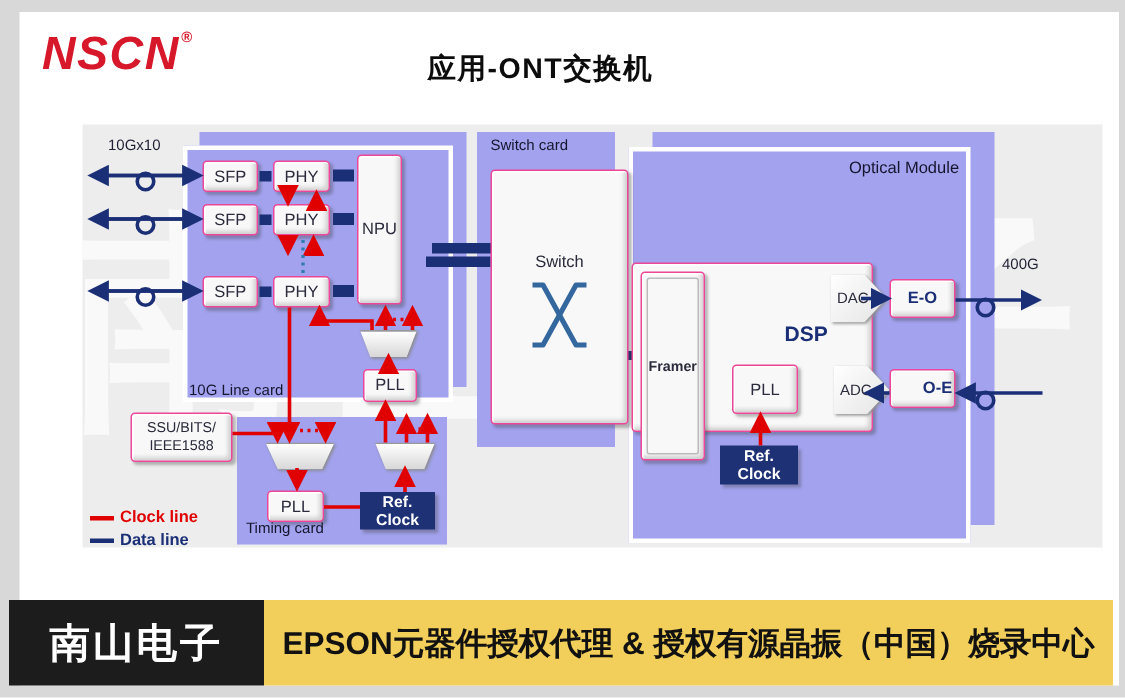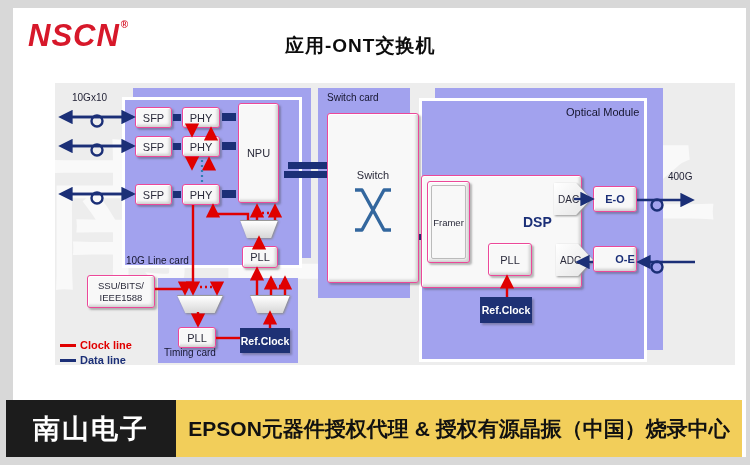--- a/index.html
+++ b/index.html
@@ -21,21 +21,21 @@
   .card{position:absolute;background:#a2a2ee;}
   .card.bordered{border:3px solid #ffffff;box-sizing:border-box;}
   .card-label{position:absolute;font-size:10px;color:#15152e;}
 
   
   .blk{position:absolute;background:#f8f8f8;border:1px solid #ec4899;border-radius:3px;box-sizing:border-box;
        box-shadow:2px 2px 2px rgba(60,60,60,.35), inset 1px 1px 0 #ffffff, inset -2px -2px 3px #cfcfcf;
        display:flex;align-items:center;justify-content:center;font-size:11px;color:#2b2b3b;}
   .blk.small{font-size:10px;}
   .navyblk{position:absolute;background:#1e3175;color:#ffffff;font-weight:bold;font-size:10.5px;line-height:12px;
-       display:flex;flex-direction:row;align-items:center;justify-content:center;text-align:center;box-shadow:2px 2px 2px rgba(60,60,60,.35);}
+       display:flex;flex-direction:column;align-items:center;justify-content:center;text-align:center;box-shadow:2px 2px 2px rgba(60,60,60,.35);}
 
   
   .trap{position:absolute;filter:drop-shadow(1px 1px 1px #888);}
   .trap .shape{width:100%;height:100%;background:linear-gradient(#ffffff,#d7d7d7);clip-path:polygon(0 0,100% 0,82% 100%,18% 100%);border-top:1px solid #999;}
 
   
   .pent{position:absolute;filter:drop-shadow(1.5px 1.5px 1px #909090);}
   .pent .shape{width:100%;height:100%;background:linear-gradient(135deg,#ffffff,#e4e4e4);clip-path:polygon(0 0,60% 0,100% 50%,60% 100%,0 100%);
        display:flex;align-items:center;font-size:10px;color:#2b2b3b;padding-left:4px;box-sizing:border-box;margin-left:16px;}
 
@@ -82,21 +82,21 @@
   <div class="card-label" style="left:327px;top:92px;">Switch card</div>
   <div class="card-label" style="left:566px;top:106px;font-size:11px;">Optical Module</div>
   <div class="lbl" style="left:668px;top:171px;">400G</div>
 
   <div class="blk" style="left:135px;top:107px;width:37px;height:21px;">SFP</div>
   <div class="blk" style="left:135px;top:136px;width:37px;height:21px;">SFP</div>
   <div class="blk" style="left:135px;top:184px;width:37px;height:21px;">SFP</div>
   <div class="blk" style="left:182px;top:107px;width:38px;height:21px;">PHY</div>
   <div class="blk" style="left:182px;top:136px;width:38px;height:21px;">PHY</div>
   <div class="blk" style="left:182px;top:184px;width:38px;height:21px;">PHY</div>
-  <div class="blk" style="left:238px;top:103px;width:41px;height:100px;">NPU</div>
+  <div class="blk" style="left:238px;top:103px;width:30px;height:100px;">NPU</div>
   <div class="trap" style="left:240px;top:220px;width:38px;height:17px;">
       <div class="shape"></div>
     </div>
   <div class="blk" style="left:242px;top:246px;width:36px;height:22px;">PLL</div>
 
   <div class="dash" style="left:173px;top:114px;width:8px;height:7px;"></div>
   <div class="dash" style="left:173px;top:143px;width:8px;height:7px;"></div>
   <div class="dash" style="left:173px;top:191px;width:8px;height:7px;"></div>
   <div class="dash" style="left:222px;top:113px;width:14px;height:8px;"></div>
   <div class="dash" style="left:222px;top:142px;width:14px;height:8px;"></div>
@@ -126,21 +126,21 @@
   <div class="trap" style="left:250px;top:295px;width:40px;height:17px;">
       <div class="shape"></div>
     </div>
   <div class="blk" style="left:178px;top:327px;width:38px;height:21px;">PLL</div>
   <div class="navyblk" style="left:240px;top:328px;width:50px;height:25px;">
     <span>Ref.</span>
     <span>Clock</span>
   </div>
 
   <div class="blk" style="left:421px;top:175px;width:161px;height:113px;"></div>
-  <div class="blk small" style="left:427px;top:181px;width:43px;height:82px;">
+  <div class="blk small" style="left:427px;top:181px;width:43px;height:126px;font-weight:bold;">
     <div style="position:absolute;left:3px;top:3px;right:3px;bottom:3px;border:1px solid #bbb;border-radius:2px;"></div>
     <span style="font-size:9.5px;">Framer</span>
   </div>
   <div class="abs navy-text" style="left:487px;top:214px;font-size:14px;">DSP</div>
   <div class="blk" style="left:488px;top:243px;width:44px;height:33px;">PLL</div>
   <div class="pent" style="left:538px;top:183px;width:37px;height:32px;">
       <div class="shape">DAC</div>
     </div>
   <div class="pent" style="left:540px;top:244px;width:37px;height:32px;">
       <div class="shape">ADC</div>

